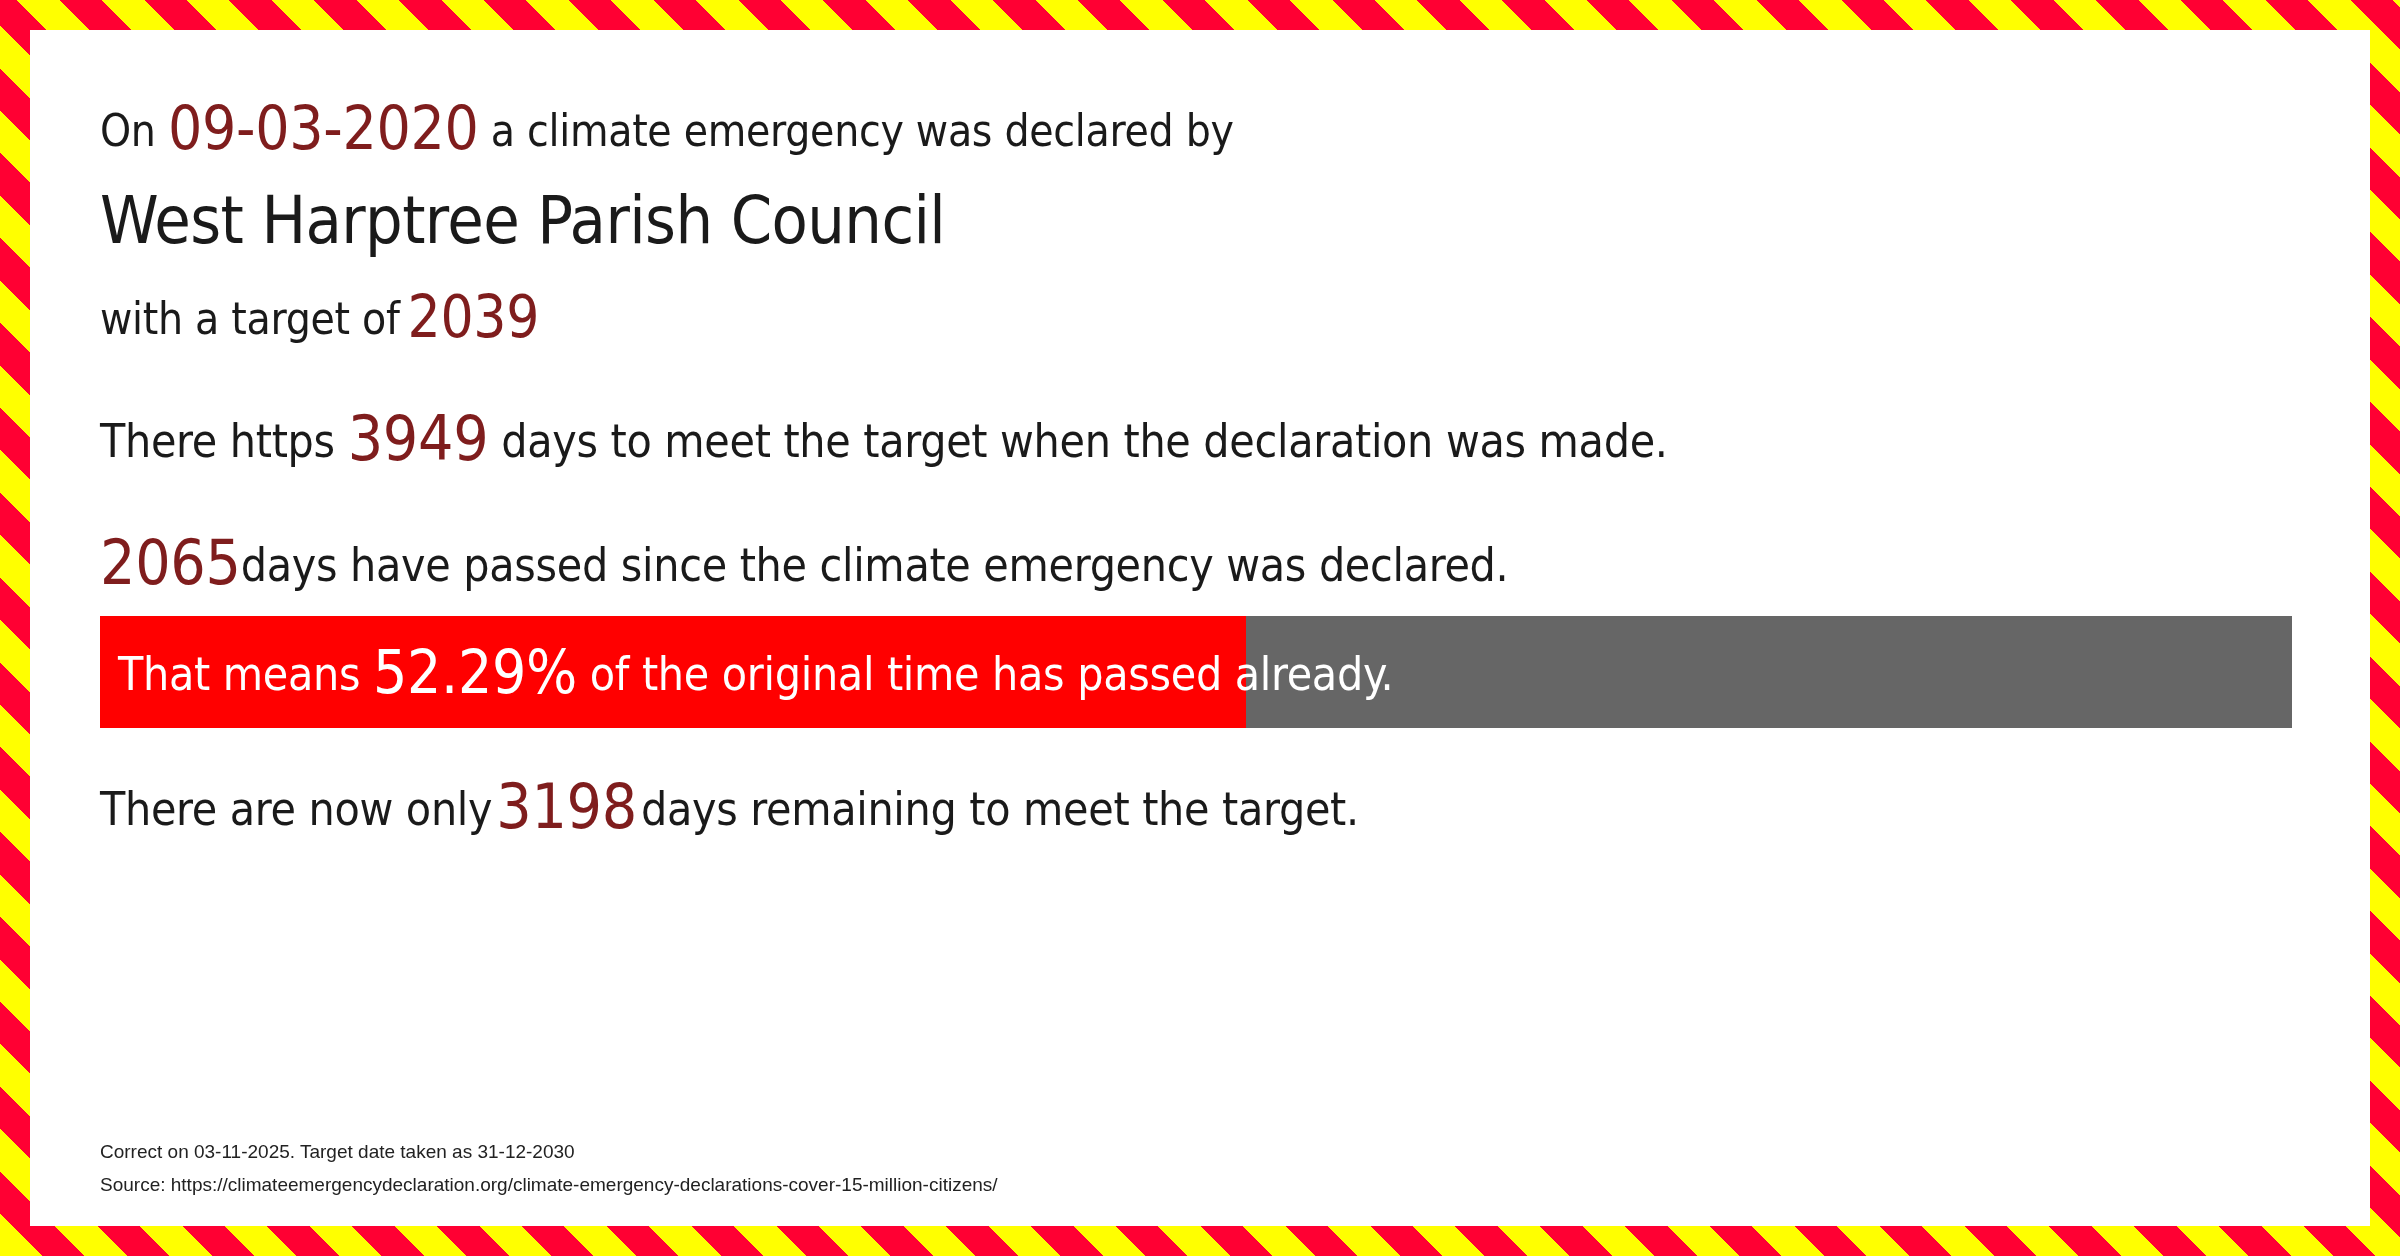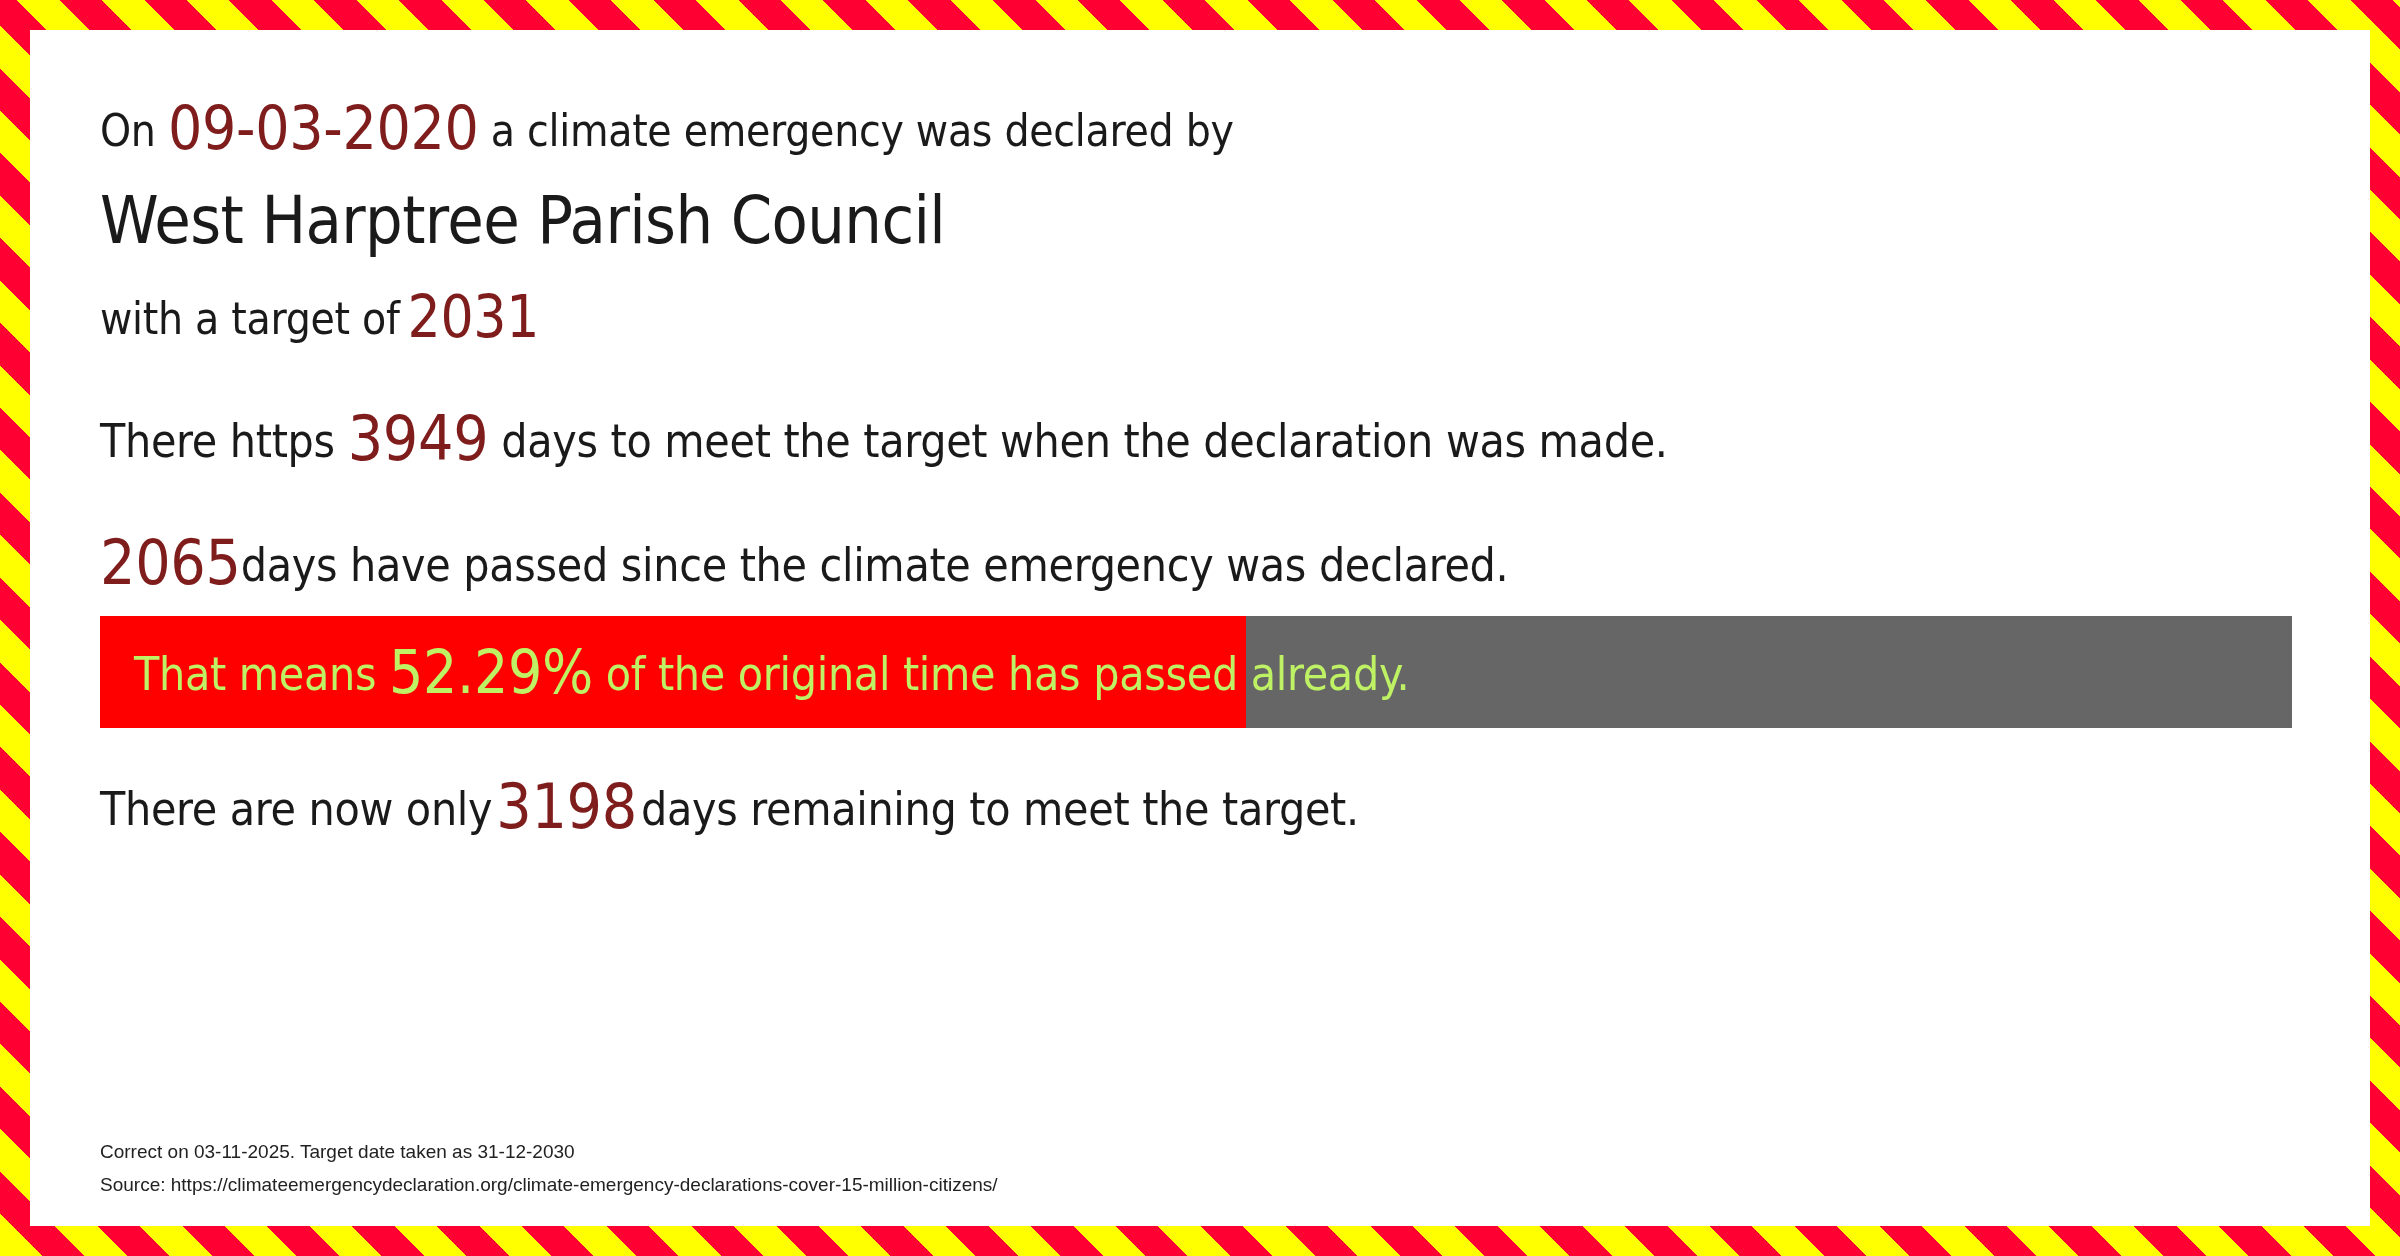--- a/index.html
+++ b/index.html
@@ -121,22 +121,22 @@
     top: 0;
     bottom: 0;
     background: #ff0000;
   }
   .bar-label {
     position: absolute;
     left: 0;
     top: 0;
     height: 112px;
     line-height: 112px;
-    padding-left: 34px;
-    color: #bef264;
+    padding-left: 18px;
+    color: #ffffff;
     font-size: 46px;
     white-space: nowrap;
     font-family: "Liberation Sans Narrow", "DejaVu Sans Condensed", "Liberation Sans", sans-serif;
     font-stretch: condensed;
     letter-spacing: -0.3px;
   }
   .bar-label .big-pct {
     font-size: 60px;
     vertical-align: -3px;
   }
@@ -172,21 +172,21 @@
   <div class="inner-card">
     <div class="content">
 
       <div class="line l-declared">
         <span>On </span><span class="red big-date">09-03-2020</span><span> a climate emergency was declared by</span>
       </div>
 
       <div class="line l-council">West Harptree Parish Council</div>
 
       <div class="line l-target">
-        <span>with a target of</span><span class="red big-year">2031</span>
+        <span>with a target of</span><span class="red big-year">2039</span>
       </div>
 
       <div class="line l-available">
         <span>There https </span><span class="red big-num">3949</span><span> days to meet the target when the declaration was made.</span>
       </div>
 
       <div class="line l-passed">
         <span class="red big-num">2065</span><span>days have passed since the climate emergency was declared.</span>
       </div>
 

